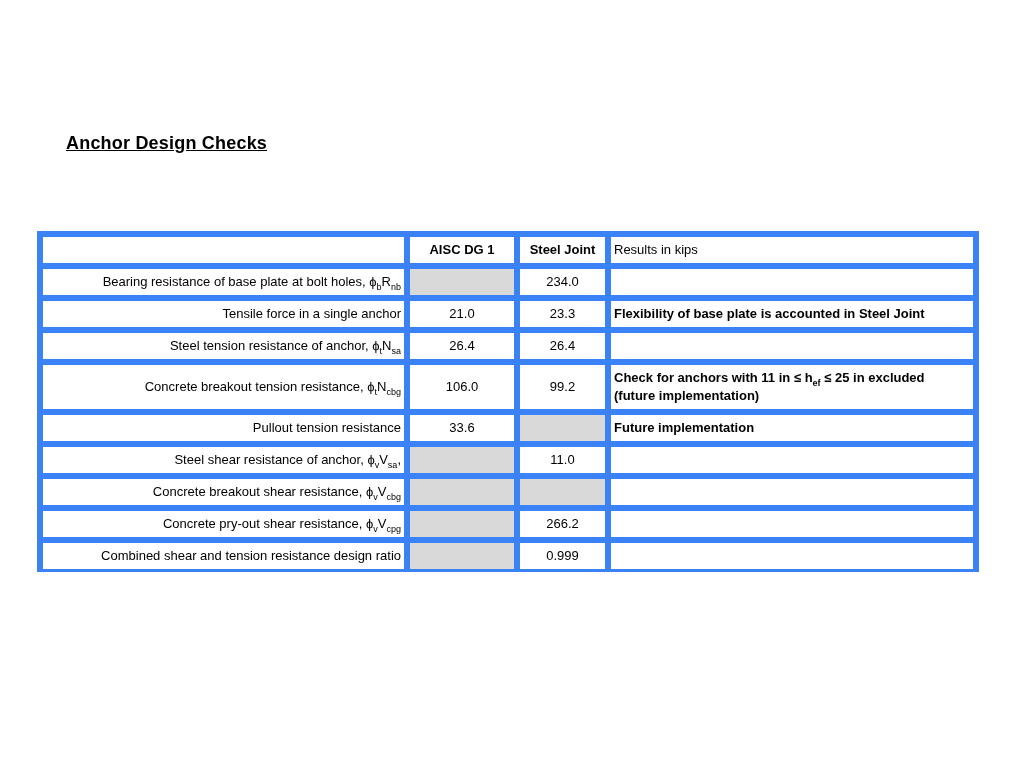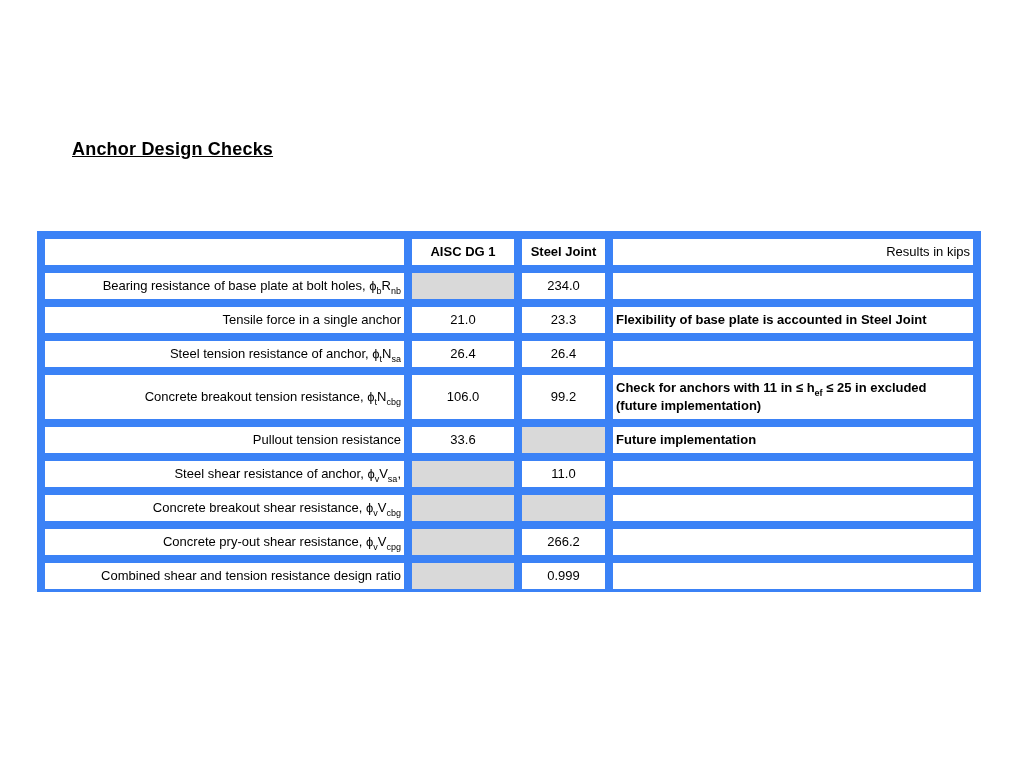--- a/index.html
+++ b/index.html
@@ -10,56 +10,56 @@
     background: #ffffff;
     font-family: "Liberation Sans", sans-serif;
     color: #000000;
     position: relative;
     overflow: hidden;
   }
   .page-title {
     position: absolute;
     left: 62px;
     top: 129px;
-    margin: 10px;
+    margin: 4px;
     font-size: 18px;
     font-weight: bold;
     text-decoration: underline;
     letter-spacing: 0.2px;
   }
   table.checks {
     position: absolute;
     left: 37px;
     top: 231px;
     width: 936px;
     border-collapse: collapse;
     table-layout: fixed;
   }
   table.checks th,
   table.checks td {
-    border: 8px solid #3b82f6;
+    border: 6px solid #3b82f6;
     font-size: 13px;
     line-height: 18px;
     padding: 4px 3px;
     overflow: hidden;
     vertical-align: middle;
     white-space: nowrap;
   }
   th.corner {
     border: none;
     background: #ffffff;
   }
   th.hval {
     font-weight: bold;
     text-align: center;
     border-bottom-width: 3px;
   }
   th.hres {
     font-weight: normal;
-    text-align: right;
+    text-align: left;
     border-bottom-width: 3px;
     padding-left: 5px;
   }
   td.label {
     text-align: right;
     padding-right: 2px;
   }
   td.val {
     text-align: center;
   }

